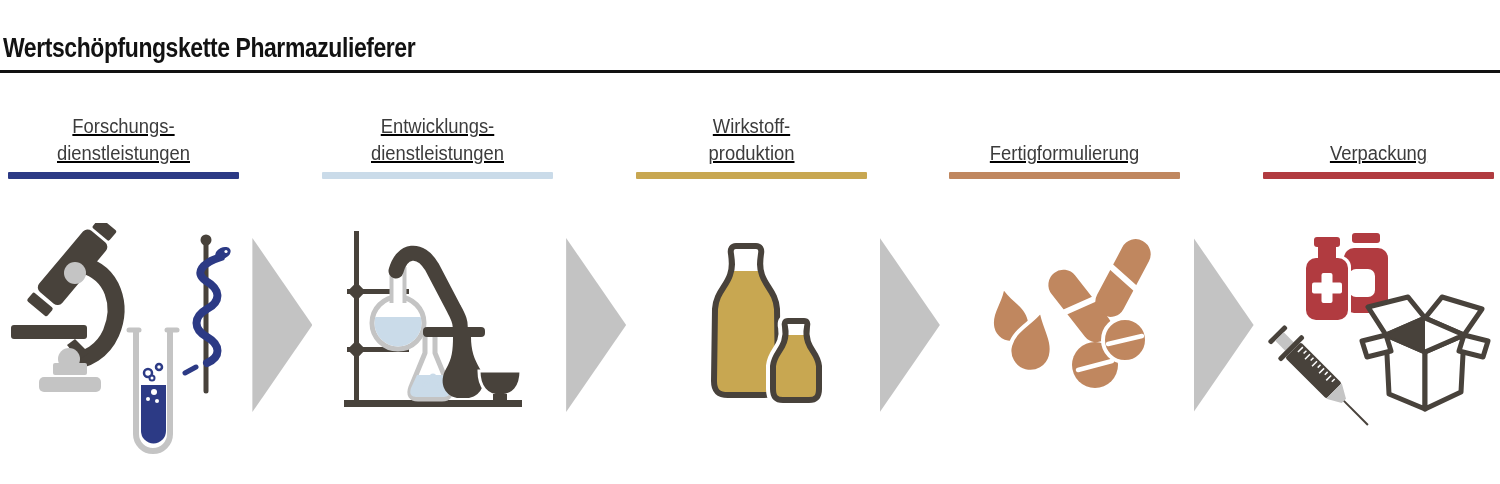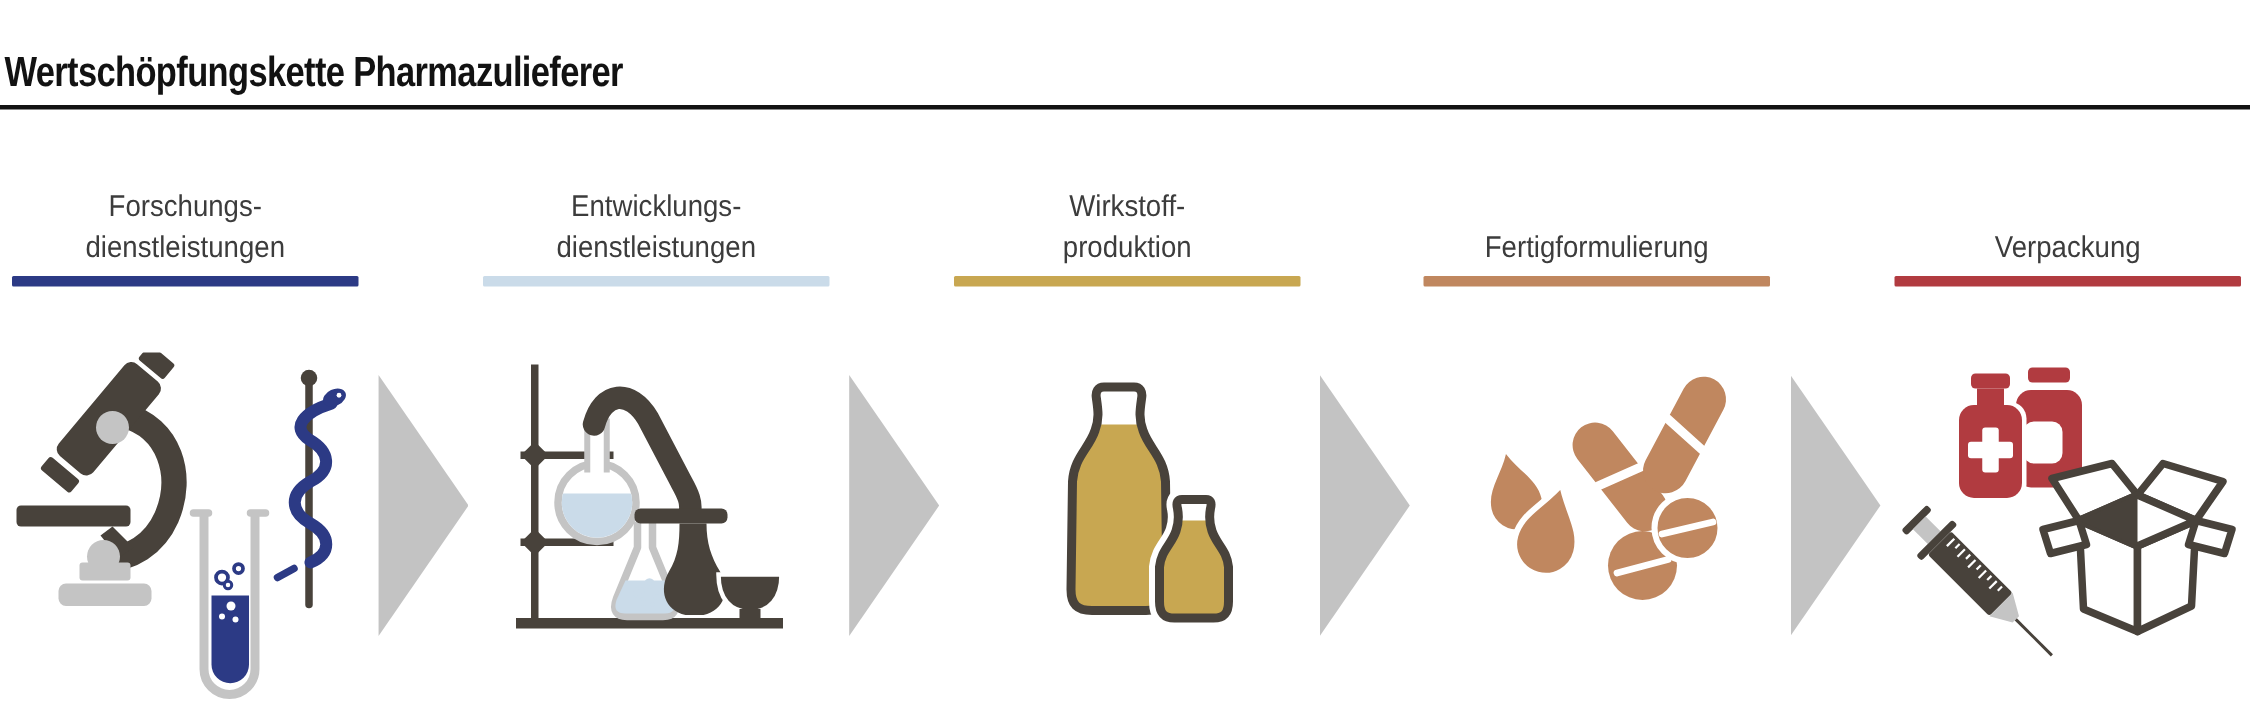--- a/index.html
+++ b/index.html
@@ -4,21 +4,21 @@
 <style>
   * { margin:0; padding:0; box-sizing:border-box; }
   html,body { background:#ffffff; }
   body { width:1500px; height:484px; font-family:"Liberation Sans", sans-serif; position:relative; overflow:hidden; }
   .page { position:absolute; inset:0;margin-top:28px; }
 
   .title { position:absolute; left:3px; top:4px; font-size:28px; font-weight:bold; color:#121212;
            letter-spacing:-0.5px; transform:scaleX(0.82); transform-origin:left top; white-space:nowrap; }
   .title-rule { position:absolute; left:0; top:42px; width:1500px; height:3px; background:#121212; }
 
-  .chain { position:absolute; left:8px; top:95px; width:1486px; display:flex; }
+  .chain { position:absolute; left:8px; top:83px; width:1486px; display:flex;text-decoration:underline; }
   .stage { width:231px; display:flex; flex-direction:column; }
   .labels { height:56px; display:flex; flex-direction:column; justify-content:flex-end; text-align:center;
             font-size:20px; line-height:27px; color:#3c3c3c; transform:scaleX(0.92); transform-origin:center bottom; }
   .lbl-line { display:block; min-height:27px; white-space:nowrap; }
   .bar { height:7px; margin-top:5px; border-radius:1px; }
   .icons { height:250px; margin-top:44px; display:flex; justify-content:center; }
 
   .gap { flex:1; position:relative; }
   .arrow { position:absolute; top:127px; left:50%; margin-left:-28px; width:60px; height:174px;
            background:#c3c3c3; clip-path:polygon(0 0, 100% 50%, 0 100%); }

